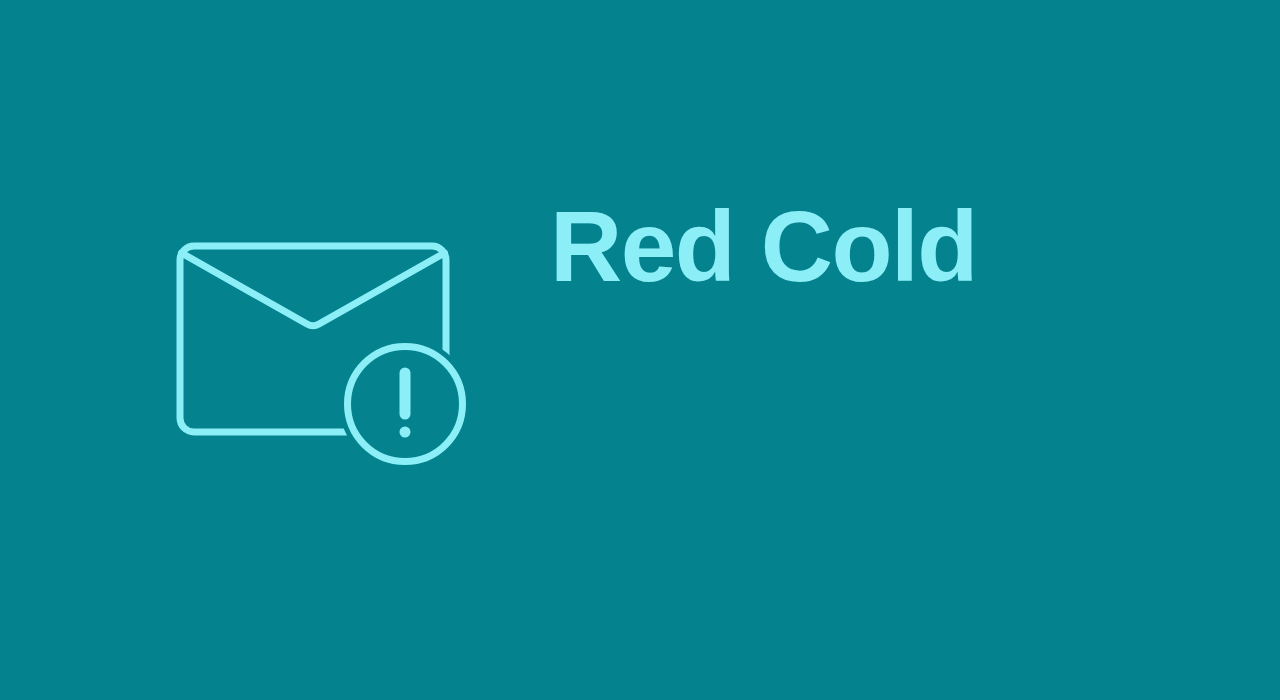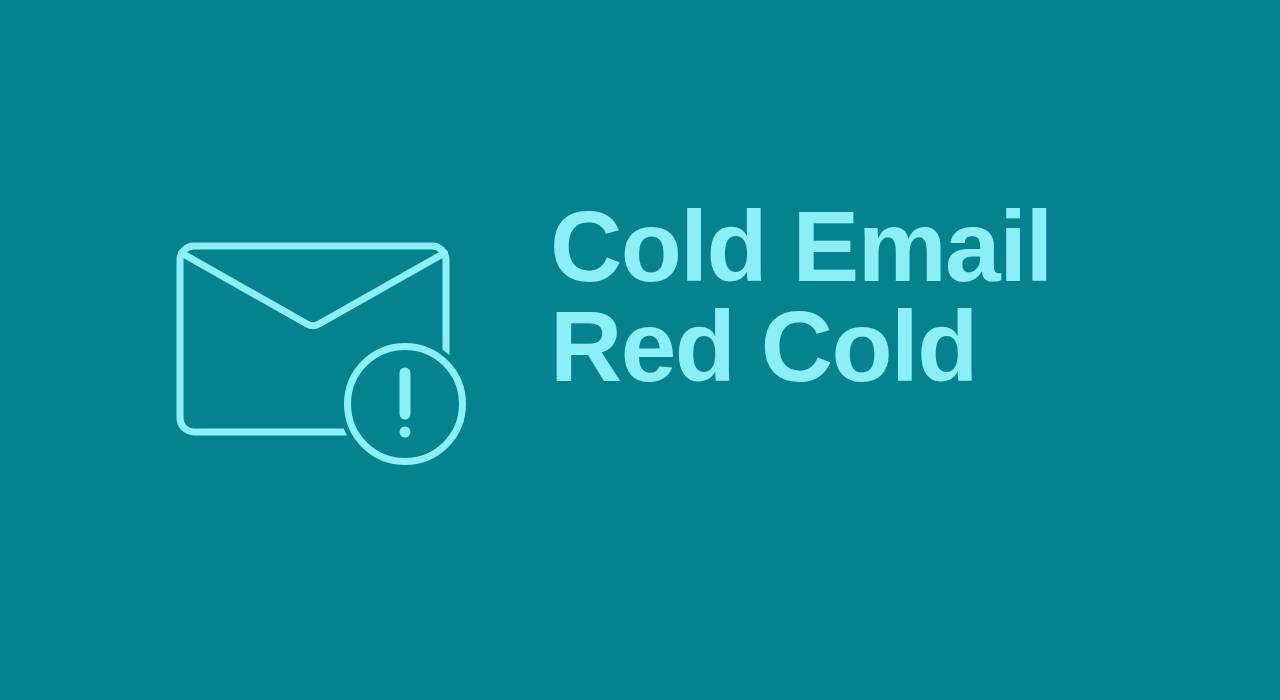--- a/index.html
+++ b/index.html
@@ -79,17 +79,16 @@
       <circle cx="235" cy="184" r="66" fill="#04838f" stroke="none"></circle>
       <circle cx="235" cy="184" r="57.5"></circle>
 
       <line x1="235" y1="153" x2="235" y2="194" stroke-width="11"></line>
 
       <circle cx="235" cy="212" r="5.5" fill="#8ceef7" stroke="none"></circle>
     </svg>
   </div>
 
   <div id="title-block">
-    <span class="title-line">Cold Email</span>
     <span class="title-line">Red Cold</span>
   </div>
 
 </div>
 
 </body></html>

